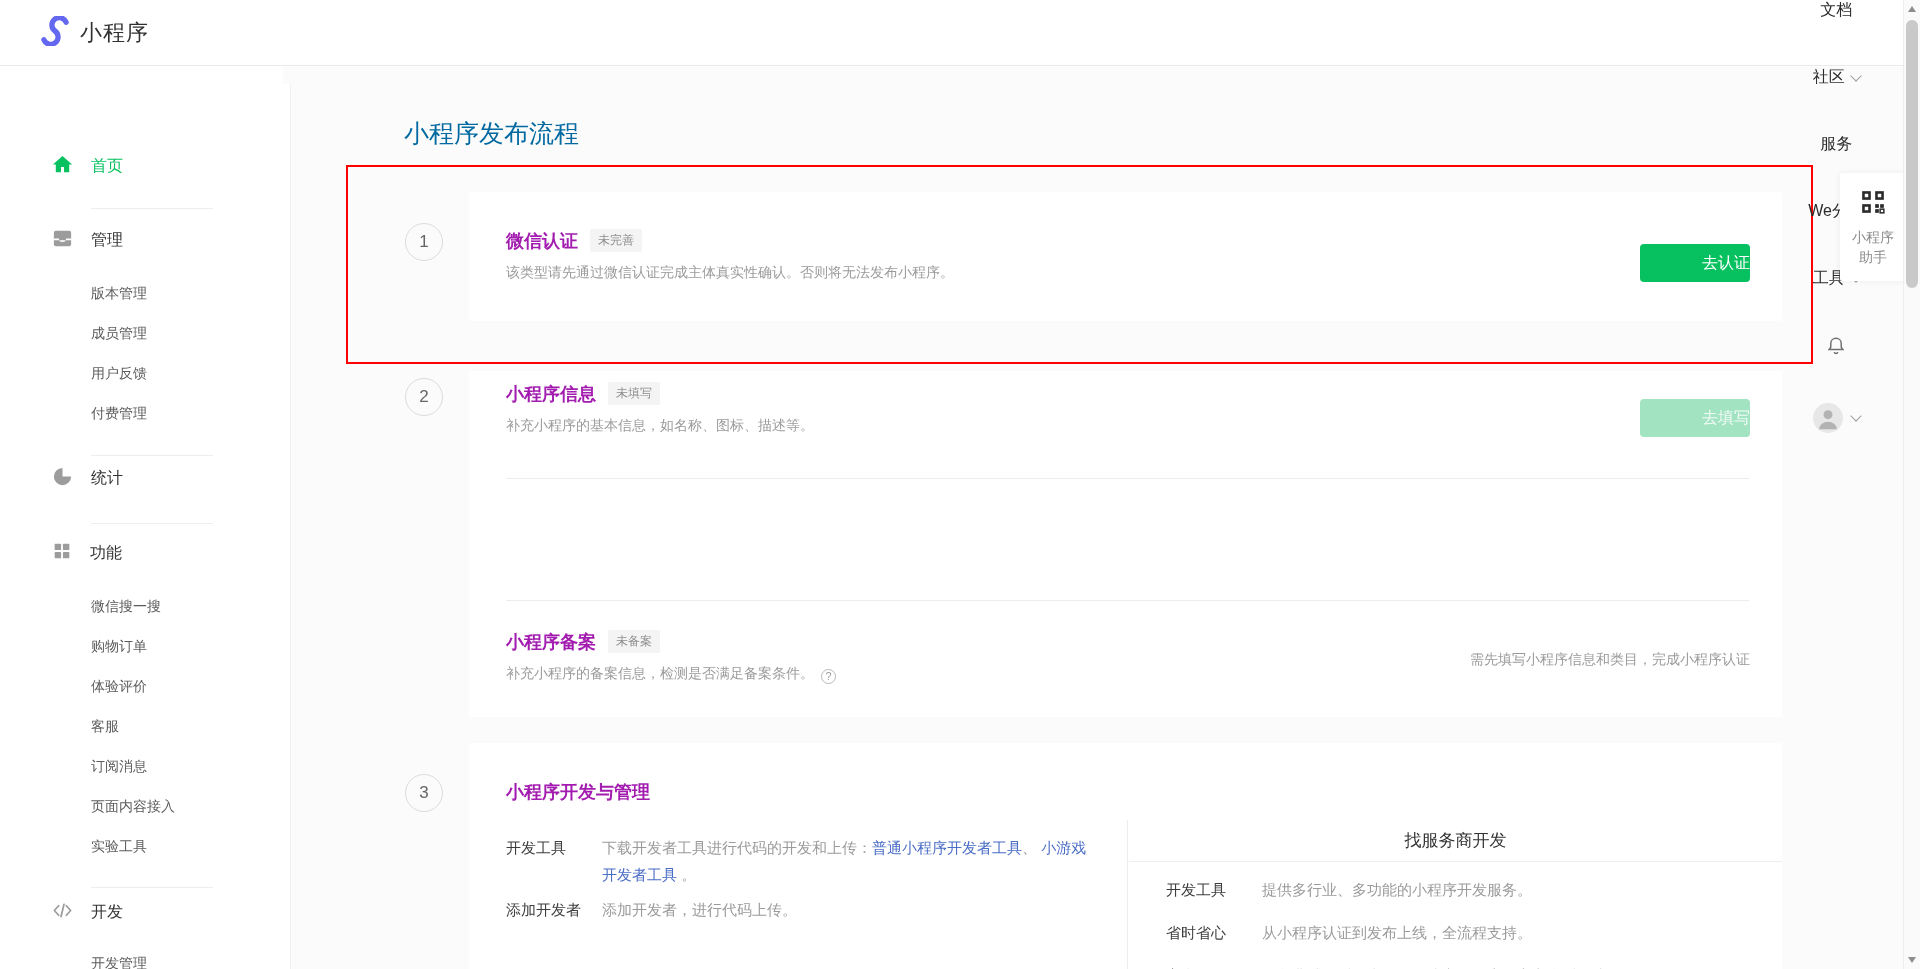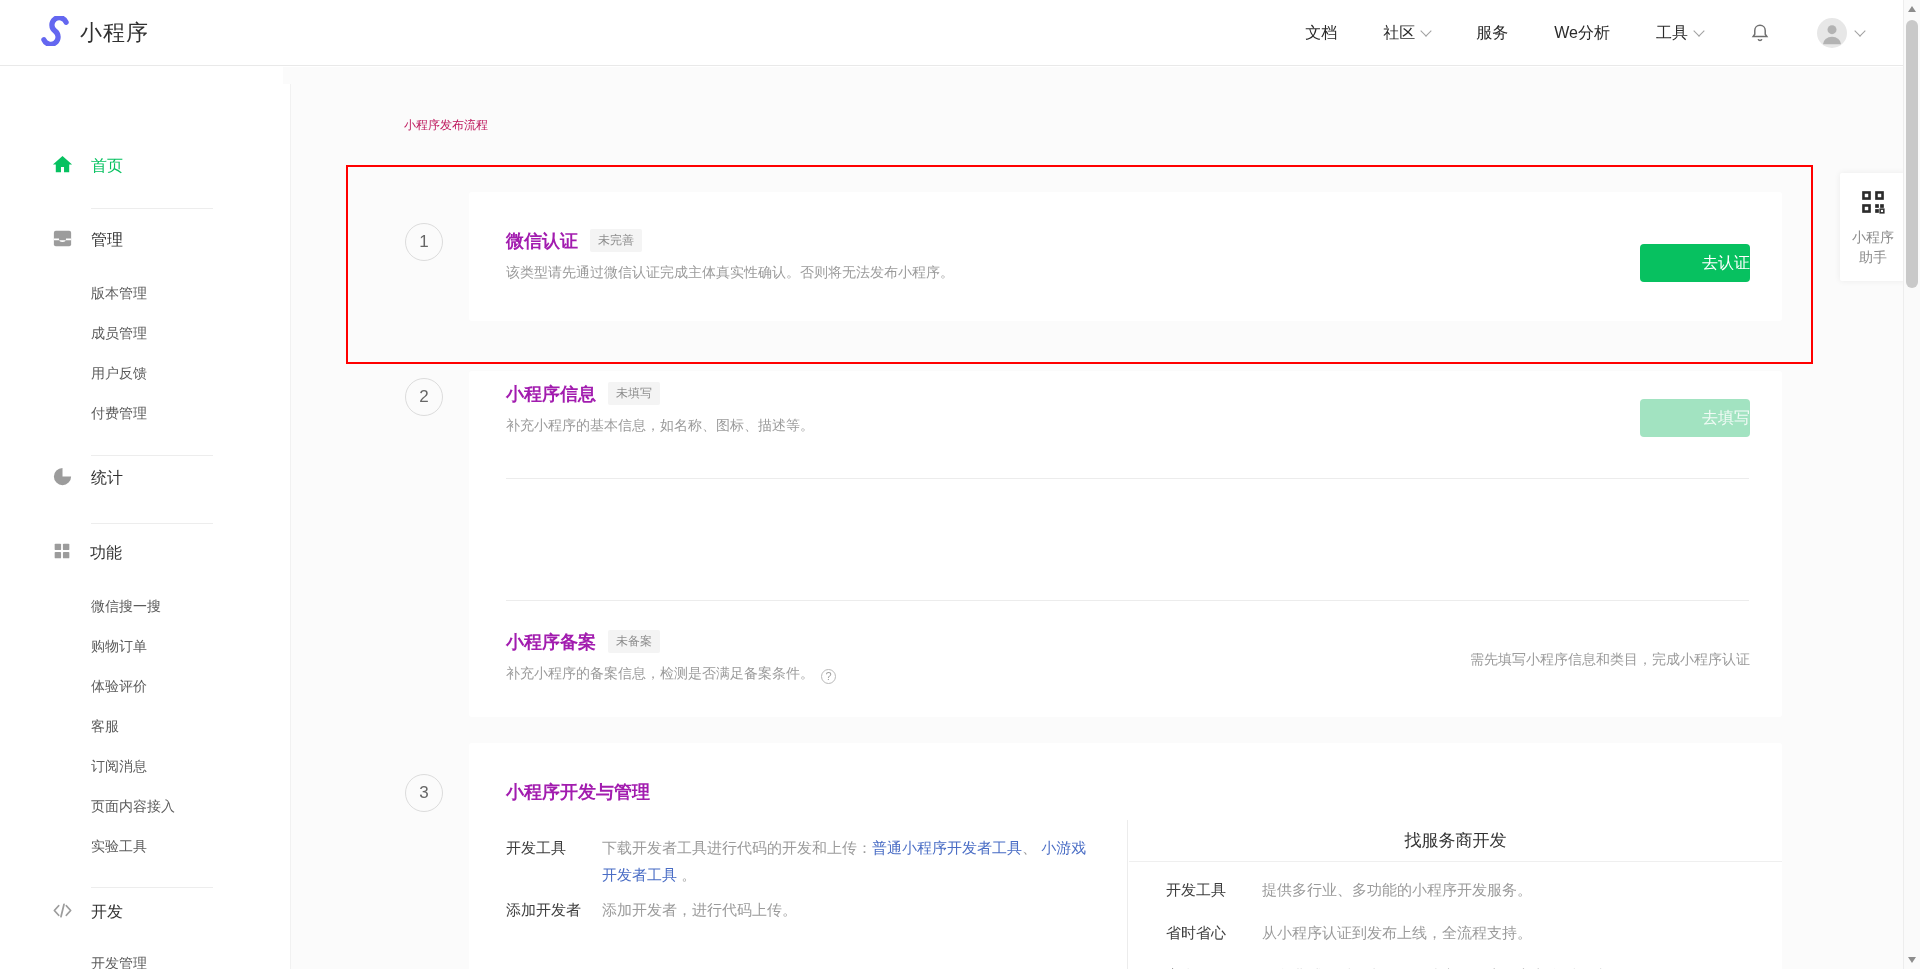--- a/index.html
+++ b/index.html
@@ -4,40 +4,40 @@
 <style>
   * { box-sizing: border-box; margin: 0; padding: 0; }
   html,body { width:1920px; height:969px; overflow:hidden; }
   body { font-family:"Liberation Sans", sans-serif; background:#fff; position:relative; color:#333; }
 
   
   .navbar { position:absolute; top:0; left:0; width:1920px; height:66px; background:#fff;
             border-bottom:1px solid #e9e9e9; z-index:5; }
   .logo { position:absolute; left:40px; top:0; height:66px; display:flex; align-items:center; gap:10px; cursor:pointer; }
   .logo-text { font-size:22px; color:#303030; letter-spacing:1px; }
-  .nav-links { position:absolute; right:56px; top:0; height:66px; display:flex; align-items:center; gap:46px; }
+  .nav-links { position:absolute; right:56px; top:0; height:66px; display:flex; align-items:center; gap:46px;flex-direction:column; }
   .nav-link { display:flex; align-items:center; gap:7px; font-size:16px; color:#2b2b2b; cursor:pointer; white-space:nowrap; }
   .chev { width:8px; height:8px; border-right:1.5px solid #a0a0a0; border-bottom:1.5px solid #a0a0a0;
           transform:rotate(45deg); margin-top:-4px; }
   .bell { display:flex; align-items:center; cursor:pointer; }
   .avatar-group { display:flex; align-items:center; gap:9px; cursor:pointer; }
   .avatar { width:30px; height:30px; border-radius:50%; background:#e7e7e7; display:flex; align-items:center; justify-content:center; overflow:hidden; }
 
   
   .sidebar { position:absolute; top:84px; left:0; width:283px; height:934px; background:#fff;
              border-right:1px solid #f1f1f1; z-index:4;margin-left:8px; }
   .side-parent { display:flex; align-items:center; gap:17px; padding-left:43px; height:32px;
                  font-size:16px; color:#333; cursor:pointer; }
   .side-parent.active { color:#07c160; }
   .side-sub { padding-left:83px; height:40px; line-height:40px; font-size:14px; color:#5c5c5c; cursor:pointer; }
   .side-div { margin-left:83px; width:122px; height:1px; background:#ededed; }
 
   
   .main-bg { position:absolute; left:283px; top:67px; width:1620px; height:902px; background:#fbfbfb; }
-  .page-title { position:absolute; left:404px; top:117px; font-size:12px; font-weight:500; color:#be185d; z-index:2;}
+  .page-title { position:absolute; left:404px; top:117px; font-size:25px; font-weight:500; color:#0369a1; z-index:2;}
 
   .red-annotation { position:absolute; left:346px; top:165px; width:1467px; height:199px;
                     border:2px solid #ff0000; z-index:4; pointer-events:none; }
 
   .step-circle { position:absolute; width:38px; height:38px; border:1px solid #dcdcdc; border-radius:50%;
                  display:flex; align-items:center; justify-content:center; font-size:17px; color:#666;
                  background:#fbfbfb; z-index:2; }
 
   .card { position:absolute; background:#fff; border-radius:3px; z-index:1; }
   #card1 { left:469px; top:192px; width:1313px; height:129px; }

